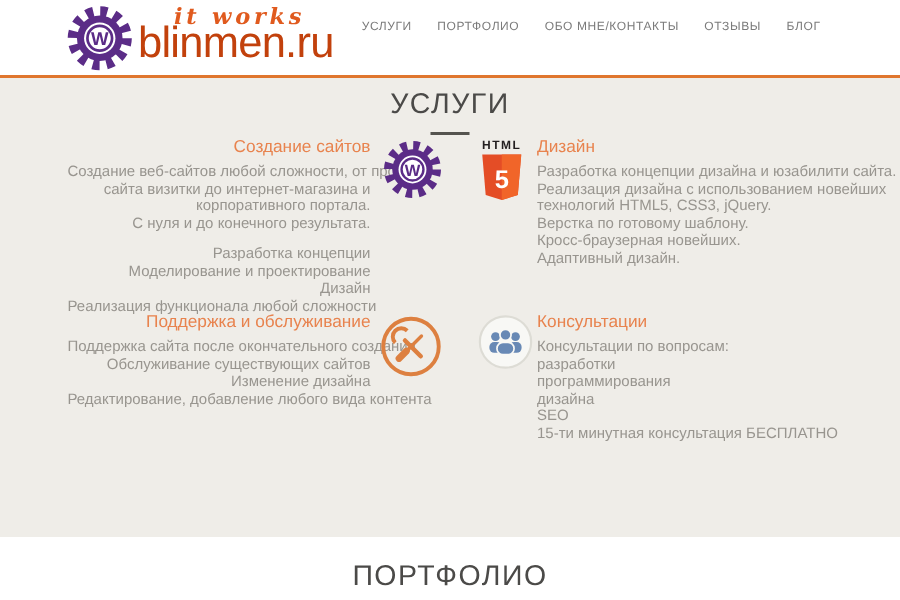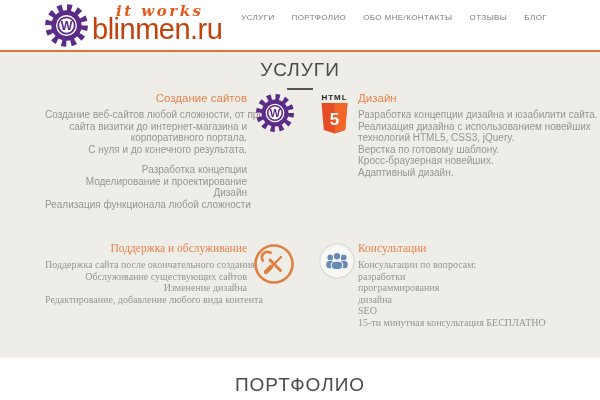--- a/index.html
+++ b/index.html
@@ -36,21 +36,21 @@
 
   .block-left  { left:45px; width:250px; text-align:right; }
   .block-left .text { padding-right:48px; }
   .block-left .blk-icon { position:absolute; right:0; top:1px; }
 
   .block-right { left:318px; width:245px; text-align:left; }
   .block-right .text { padding-left:40px; }
   .block-right .blk-icon { position:absolute; left:0; top:0; }
 
   .row1 { top:40px; }
-  .row2 { top:190px;font-family:Liberation Serif, serif; }
+  .row2 { top:157px; }
 
   
   .portfolio { position:absolute; top:358px; left:0; width:600px; height:42px;
                background:#fff; }
   .portfolio .section-title { padding-top:16px; }
 
   svg { display:block; }
 </style>
 </head>
 <body>

